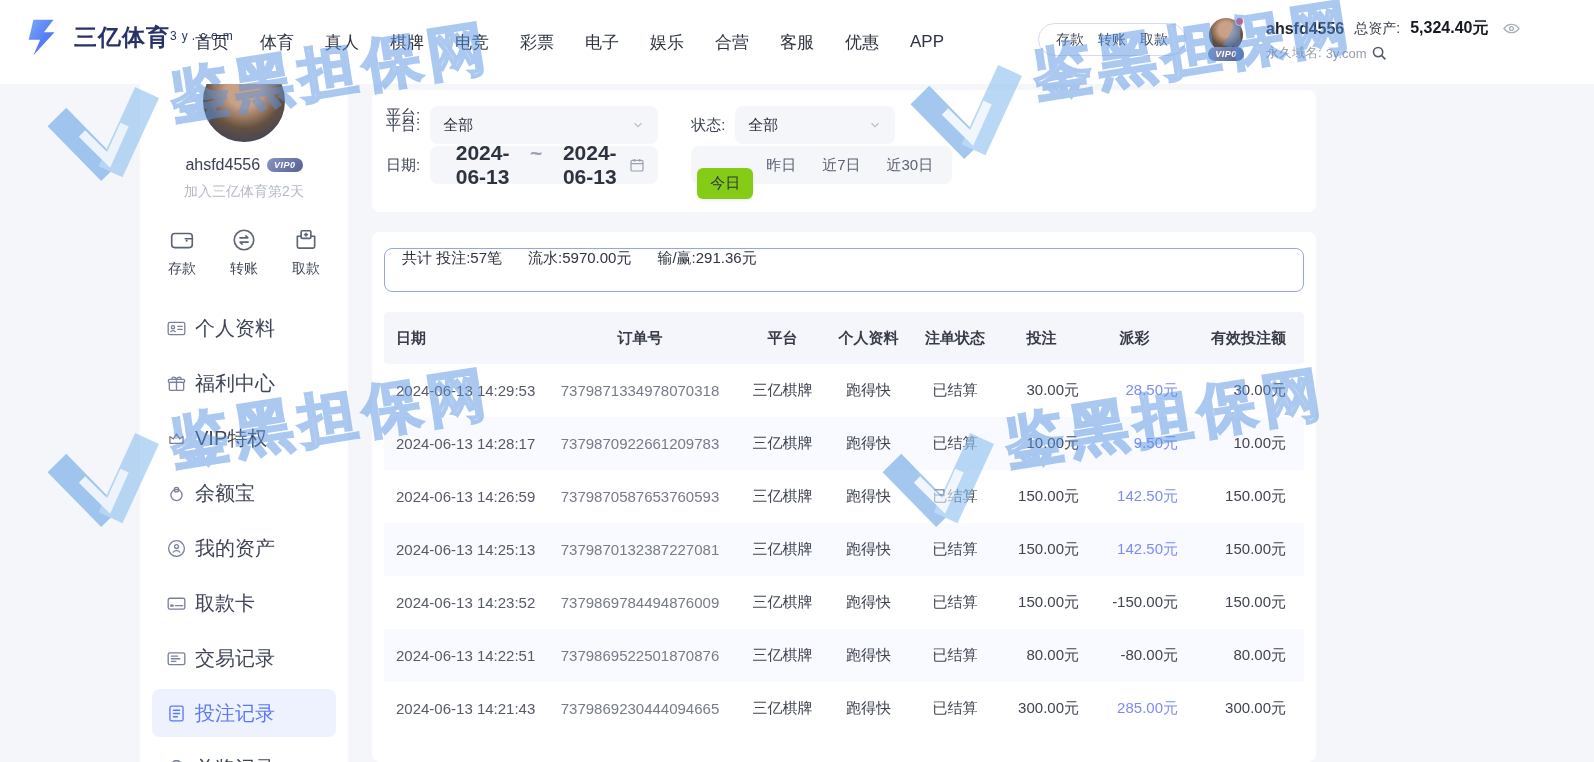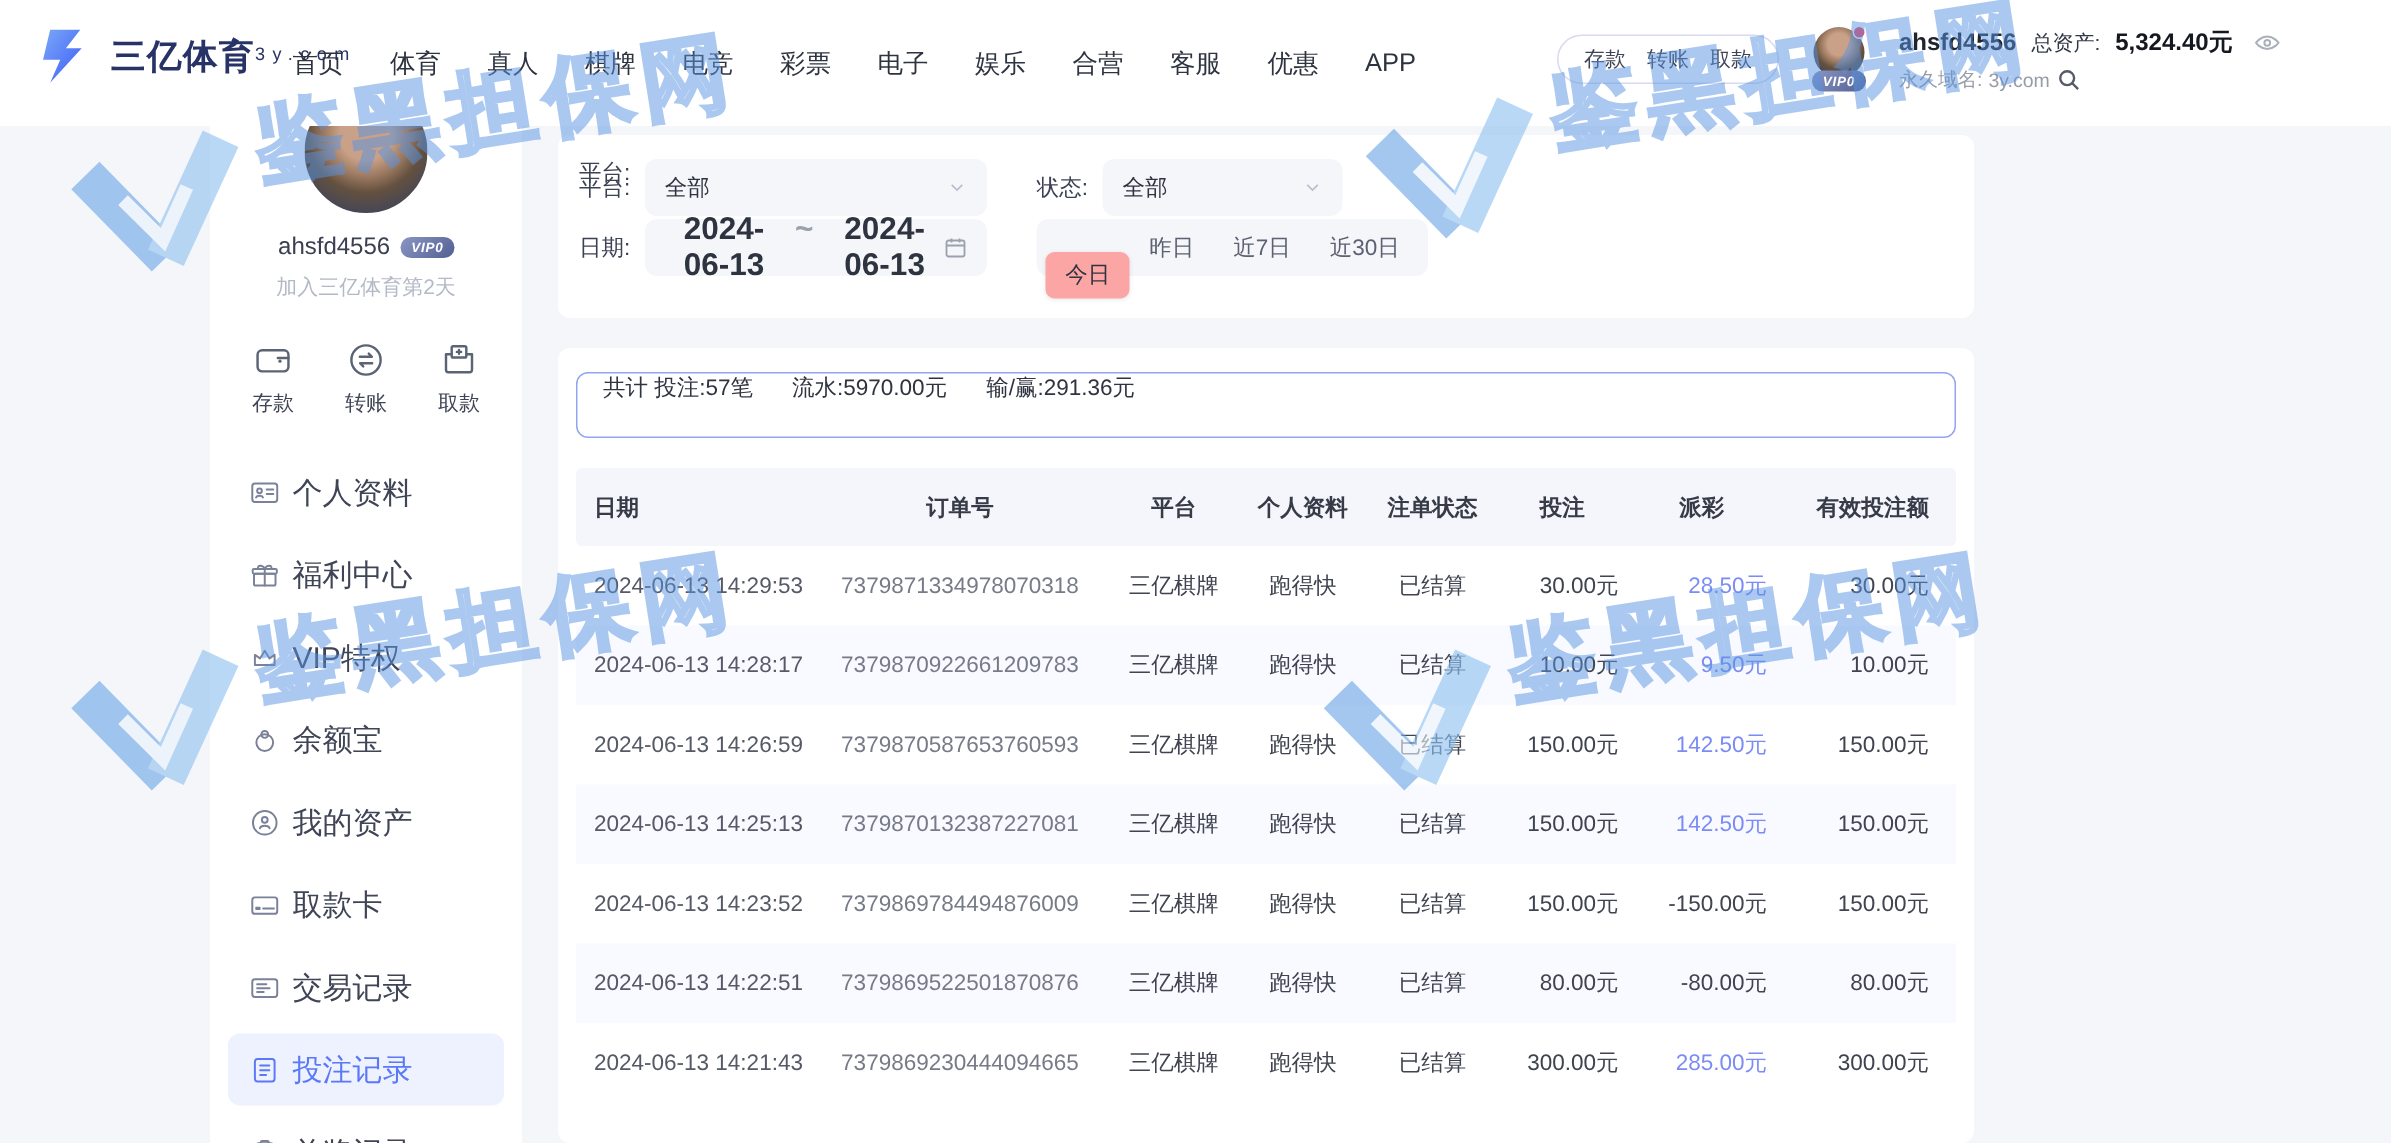--- a/index.html
+++ b/index.html
@@ -64,21 +64,21 @@
   .f-label { font-size:15px; color:#3c4254; margin-right:10px; white-space:nowrap; }
   .select { height:38px; background:#f5f6fa; border-radius:8px; display:flex; align-items:center;
     justify-content:space-between; padding:0 13px; font-size:15px; color:#2e3340; cursor:pointer; }
   .chev { color:#b9bece; }
   .date-input { width:228px; height:38px; background:#f5f6fa; border-radius:8px; display:flex; align-items:center;
     justify-content:space-between; padding:0 13px; font-size:21px; font-weight:bold; color:#2e3340; cursor:pointer;text-align:center; }
   .date-input .dates { display:flex; gap:8px; font-weight:bold; }
   .cal-icon { color:#9aa0ad; }
   .range-group { display:flex; align-items:center; background:#f5f6fa; border-radius:8px; height:38px; padding:0 6px; margin-left:33px; }
   .range-chip { padding:6px 13px; font-size:15px; color:#5c6273; cursor:pointer; border-radius:6px; white-space:nowrap; }
-  .range-chip.active { background:#fca5a5; color:#2e3340; box-shadow:0 1px 3px rgba(40,50,90,.10);margin-top:36px; }
+  .range-chip.active { background:#84cc16; color:#2e3340; box-shadow:0 1px 3px rgba(40,50,90,.10);margin-top:36px; }
   .btns { position:absolute; right:16px; top:160px; display:flex; gap:14px; }
   .btn { width:98px; height:34px; border-radius:8px; font-size:15px; display:flex; align-items:center;
     justify-content:center; cursor:pointer; }
   .btn-primary { background:#5b76f1; color:#fff; }
   .btn-ghost { background:#fff; color:#4a4f59; border:1px solid #e2e5f3; }
   
   .table-card { position:absolute; left:372px; top:232px; width:944px; height:530px; background:#fff; border-radius:8px; z-index:1; overflow:hidden; }
   .summary-bar { margin:16px 12px 0; height:44px; border:1px solid #93a4f2; border-radius:8px;
     display:flex; padding:0 17px; gap:26px; }
   .summary-bar span { font-size:15px; color:#2f3440; white-space:nowrap; }

